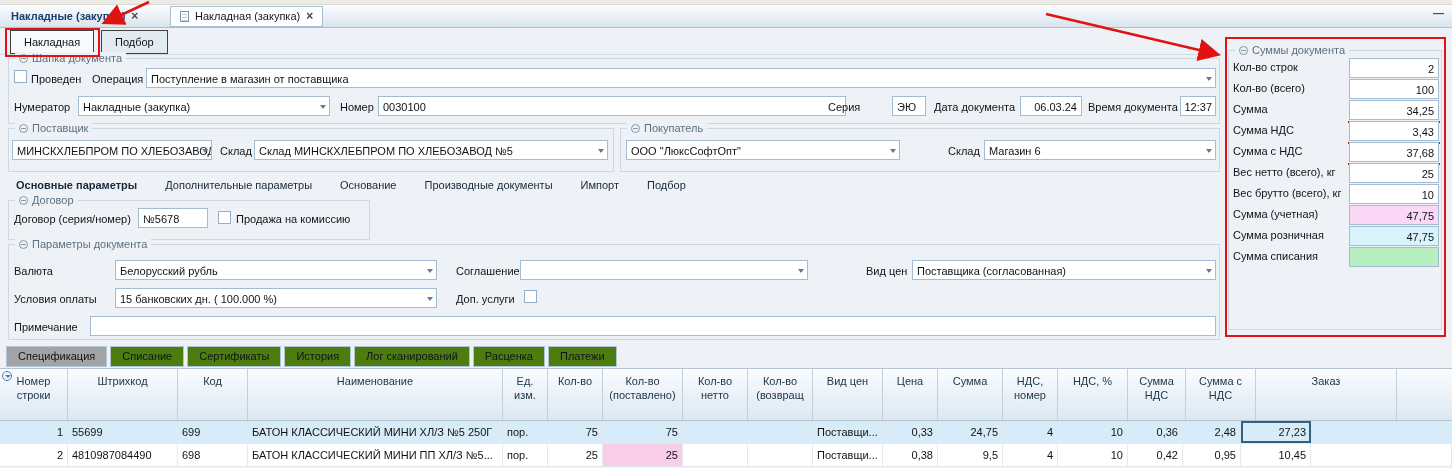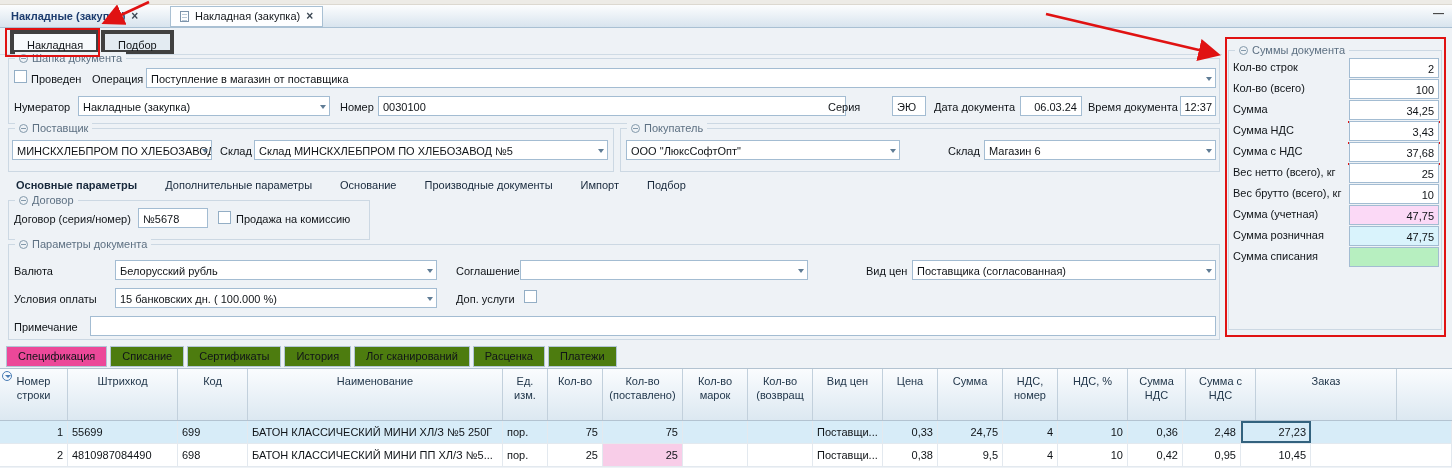--- a/index.html
+++ b/index.html
@@ -18,21 +18,21 @@
   #wtab2{left:170px;background:#fdfeff;border:1px solid #a9c0d3;color:#14181c}
   .tclose{font-weight:bold;color:#3c4854;font-size:12px;cursor:pointer}
   #minbtn{position:absolute;right:8px;top:2px;color:#444;font-weight:bold;cursor:pointer}
   .docicon{width:9px;height:11px;background:#fff;border:1px solid #7e95ab;position:relative}
   .docicon::after{content:"";position:absolute;left:1px;right:1px;top:2px;height:7px;
       background:repeating-linear-gradient(#b9c9d7 0 1px,transparent 1px 3px)}
 
   
   #subtabbar{position:absolute;left:0;top:28px;width:1222px;height:27px;border-bottom:1px solid #cfdbe5}
   .subtab{position:absolute;top:2px;height:24px;line-height:22px;padding:0 13px;
-          border:4px solid #404040;background:#e3ebf2;cursor:pointer;white-space:nowrap}
+          border:1px solid #404040;background:#e3ebf2;cursor:pointer;white-space:nowrap}
   .subtab.sel{background:#f7fafc}
   #subtab1{left:10px}
   #subtab2{left:101px}
 
   
   .lbl{position:absolute;white-space:nowrap}
   .fld{position:absolute;height:20px;background:#fff;border:1px solid #a3bcd2;
        padding:2px 4px 0;line-height:16px;white-space:nowrap;overflow:hidden}
   .fld.right{text-align:right}
   .combo{padding-right:13px}
@@ -54,21 +54,21 @@
   #sums-rows{position:absolute;left:1233px;top:58px;width:206px;display:flex;flex-direction:column;gap:1px}
   .sum-row{display:flex;align-items:center;height:20px}
   .sum-l{flex:1 1 auto;white-space:nowrap;overflow:hidden}
   .sum-v{flex:0 0 90px;height:20px;border:1px solid #a3bcd2;text-align:right;
          padding:2px 4px 0;line-height:16px;position:relative;background:#fff}
   .sum-v.ann::after{content:"";position:absolute;left:-2px;right:-2px;bottom:-4px;height:2px;background:#e01212}
 
   
   #bottom-tabs{position:absolute;left:6px;top:346px;display:flex;gap:3px;height:21px}
   .btab{height:21px;line-height:19px;padding:0 11px;border:1px solid #b2c5d6;background:#4d7c0f;cursor:pointer;white-space:nowrap}
-  .btab.sel{background:#ec4899}
+  .btab.sel{background:#a3a3a3}
 
   
   #grid{position:absolute;left:0;top:368px;width:1452px;background:#fff;border-top:1px solid #b3c3d1}
   #ghead{display:flex;height:52px;background:linear-gradient(#fafcfe,#dce8f1);border-bottom:1px solid #b3c3d1}
   .ghc{flex:0 0 auto;border-right:1px solid #c2d0dc;padding:5px 2px 0;text-align:center;
        color:#23384c;line-height:14px;position:relative;overflow:hidden;cursor:pointer}
   .grow{display:flex;height:23px;border-bottom:1px solid #e3e9ef;background:#fff;cursor:pointer}
   .grow.sel{background:#d7ecf8}
   .gc{flex:0 0 auto;border-right:1px solid #e3e9ef;padding:4px 4px 0;line-height:15px;overflow:hidden;white-space:nowrap}
   .gc.focus{outline:2px solid #33627e;outline-offset:-2px}
@@ -244,21 +244,21 @@
 
 <div id="grid">
   <div id="ghead">
       <div class="ghc" style="width: 68px;"><span class="rowmark"></span><span>Номер строки</span></div>
       <div class="ghc" style="width: 110px;"><span>Штрихкод</span></div>
       <div class="ghc" style="width: 70px;"><span>Код</span></div>
       <div class="ghc" style="width: 255px;"><span>Наименование</span></div>
       <div class="ghc" style="width: 45px;"><span>Ед. изм.</span></div>
       <div class="ghc" style="width: 55px;"><span>Кол-во</span></div>
       <div class="ghc" style="width: 80px;"><span>Кол-во (поставлено)</span></div>
-      <div class="ghc" style="width: 65px;"><span>Кол-во марок</span></div>
+      <div class="ghc" style="width: 65px;"><span>Кол-во нетто</span></div>
       <div class="ghc" style="width: 65px;"><span>Кол-во (возвращ</span></div>
       <div class="ghc" style="width: 70px;"><span>Вид цен</span></div>
       <div class="ghc" style="width: 55px;"><span>Цена</span></div>
       <div class="ghc" style="width: 65px;"><span>Сумма</span></div>
       <div class="ghc" style="width: 55px;"><span>НДС, номер</span></div>
       <div class="ghc" style="width: 70px;"><span>НДС, %</span></div>
       <div class="ghc" style="width: 58px;"><span>Сумма НДС</span></div>
       <div class="ghc" style="width: 70px;"><span>Сумма с НДС</span></div>
       <div class="ghc" style="width: 141px;"><span>Заказ</span></div>
     </div>

